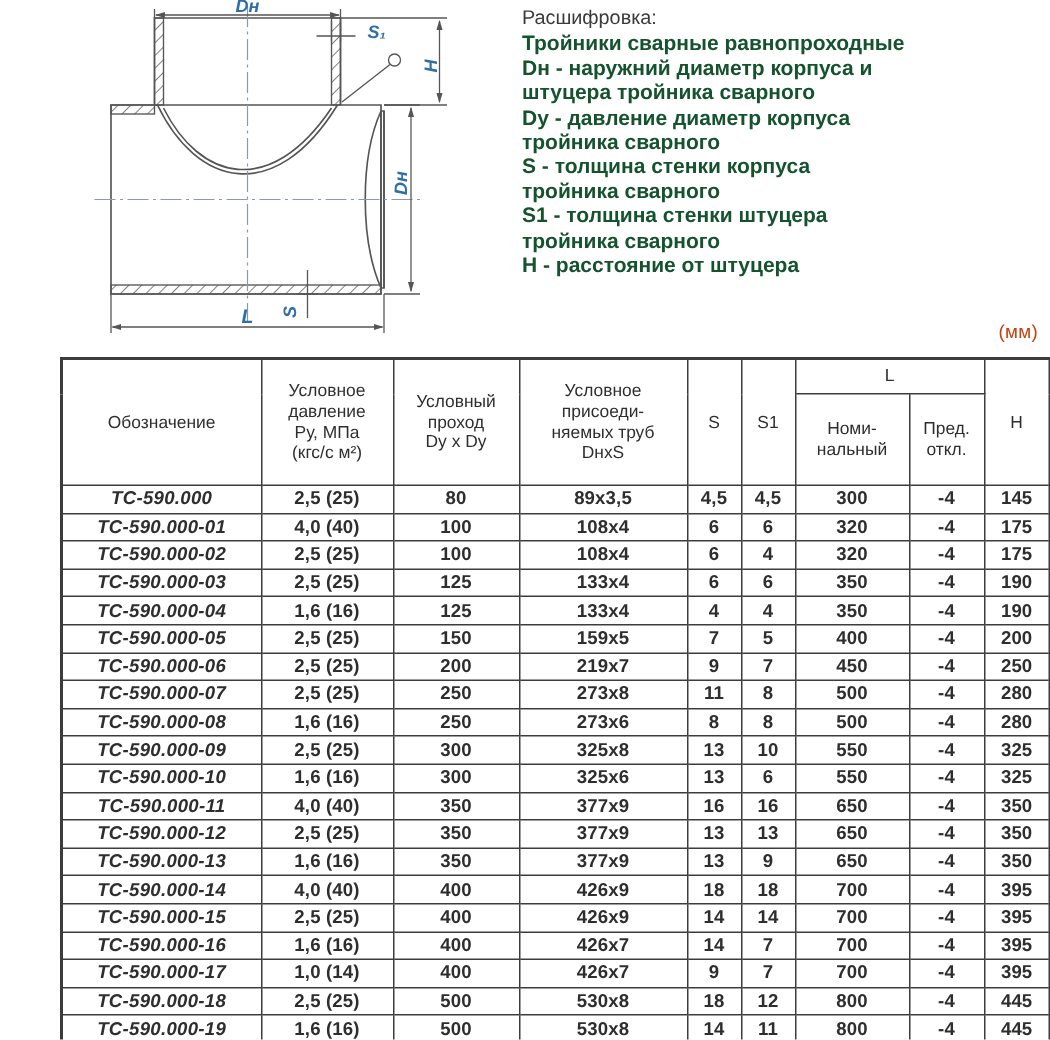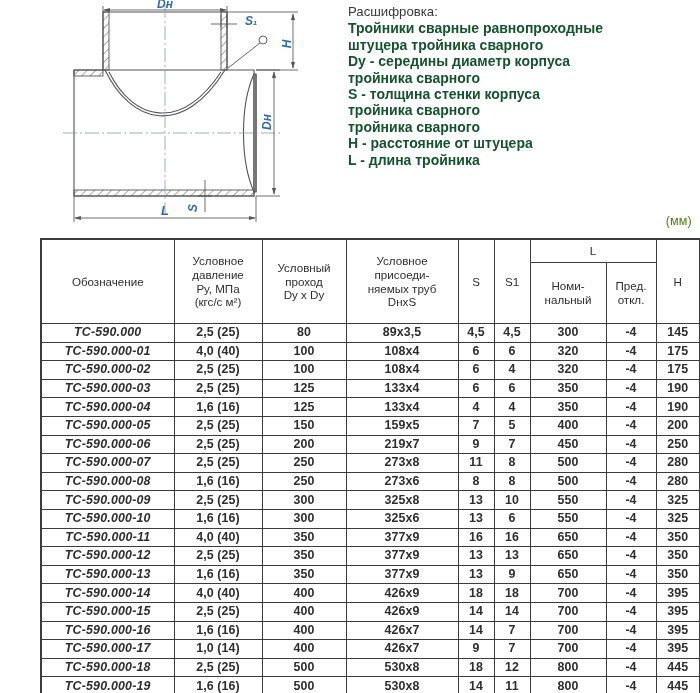--- a/index.html
+++ b/index.html
@@ -54,21 +54,21 @@
     white-space: pre;
     font-weight: 700;
   }
 
   
   #unit-note {
     position: absolute;
     right: 8px;
     top: 214px;
     font-size: 12.5px;
-    color: #4d7c0f;
+    color: #c2410c;
     letter-spacing: .2px;
   }
 
   
   #table-wrap {
     position: absolute;
     left: 40px;
     top: 238px;
     width: 653px;
   }
@@ -212,28 +212,29 @@
       <text x="236" y="44" font-family="Liberation Sans, sans-serif" font-size="12" font-weight="700" fill="#2f6ea8" text-anchor="middle" transform="rotate(-90 236 44)">H</text>
       <text x="216" y="122" font-family="Liberation Sans, sans-serif" font-size="12" font-weight="700" fill="#2f6ea8" text-anchor="middle" transform="rotate(-90 216 122)">Dн</text>
       <text x="142" y="208" font-family="Liberation Sans, sans-serif" font-size="12" font-weight="700" fill="#2f6ea8" text-anchor="middle" transform="rotate(-90 142 208)">S</text>
       <text x="110" y="215" font-family="Liberation Sans, sans-serif" font-size="13" font-weight="700" fill="#2f6ea8" text-anchor="middle">L</text>
     </svg>
   </div>
 
   <div id="legend-panel">
     <div id="legend-title">Расшифровка:</div>
     <div class="legend-line">Тройники сварные равнопроходные</div>
+    <div class="legend-line">Dн - наружний диаметр корпуса и</div>
     <div class="legend-line">штуцера тройника сварного</div>
-    <div class="legend-line">Dy - середины диаметр корпуса</div>
+    <div class="legend-line">Dy - давление диаметр корпуса</div>
     <div class="legend-line">тройника сварного</div>
     <div class="legend-line">S - толщина стенки корпуса</div>
     <div class="legend-line">тройника сварного</div>
+    <div class="legend-line">S1 - толщина стенки штуцера</div>
     <div class="legend-line">тройника сварного</div>
     <div class="legend-line">H - расстояние от штуцера</div>
-    <div class="legend-line">L - длина тройника</div>
   </div>
 
   <div id="unit-note">(мм)</div>
 </div>
 
 <div id="table-wrap">
   <table class="spec">
     <colgroup>
       <col class="c-desig">
         <col class="c-py">

